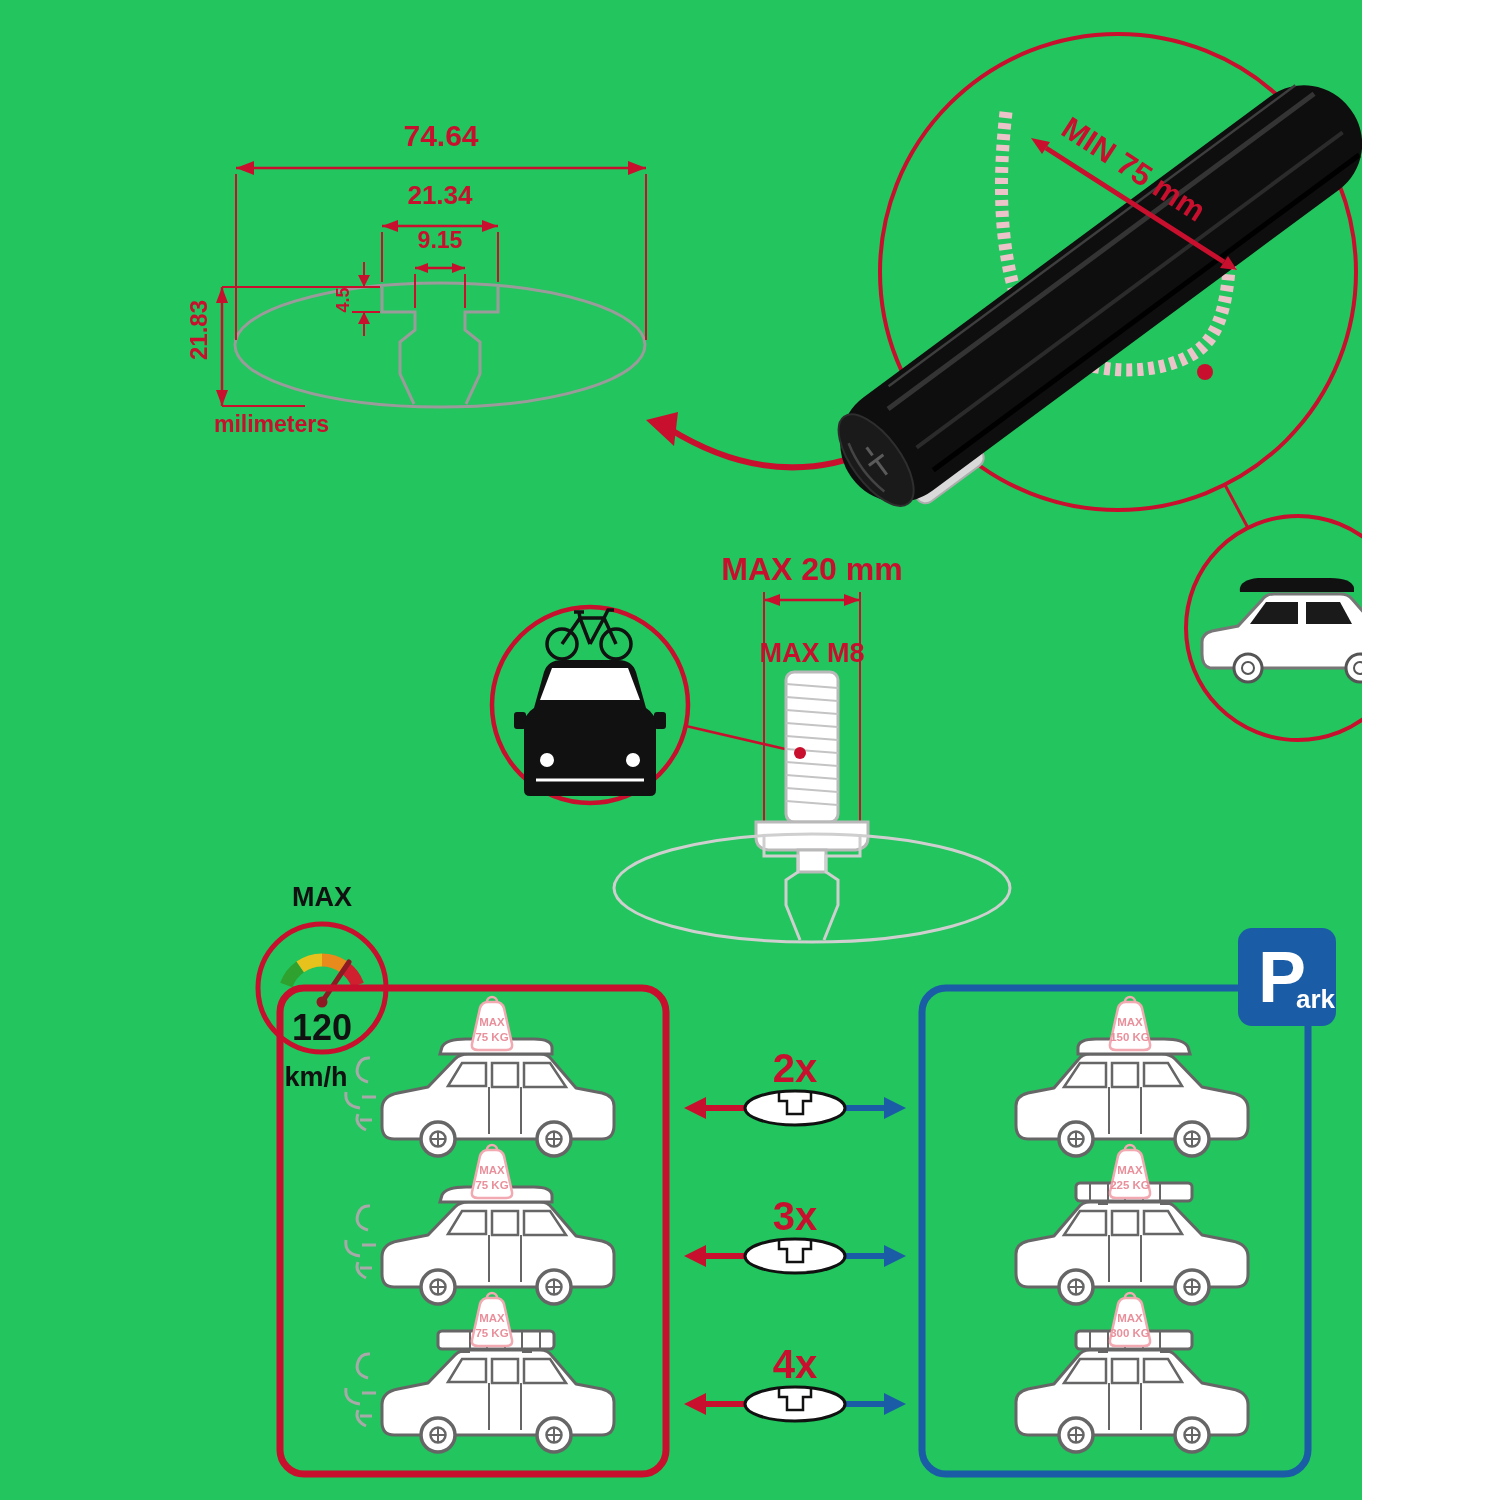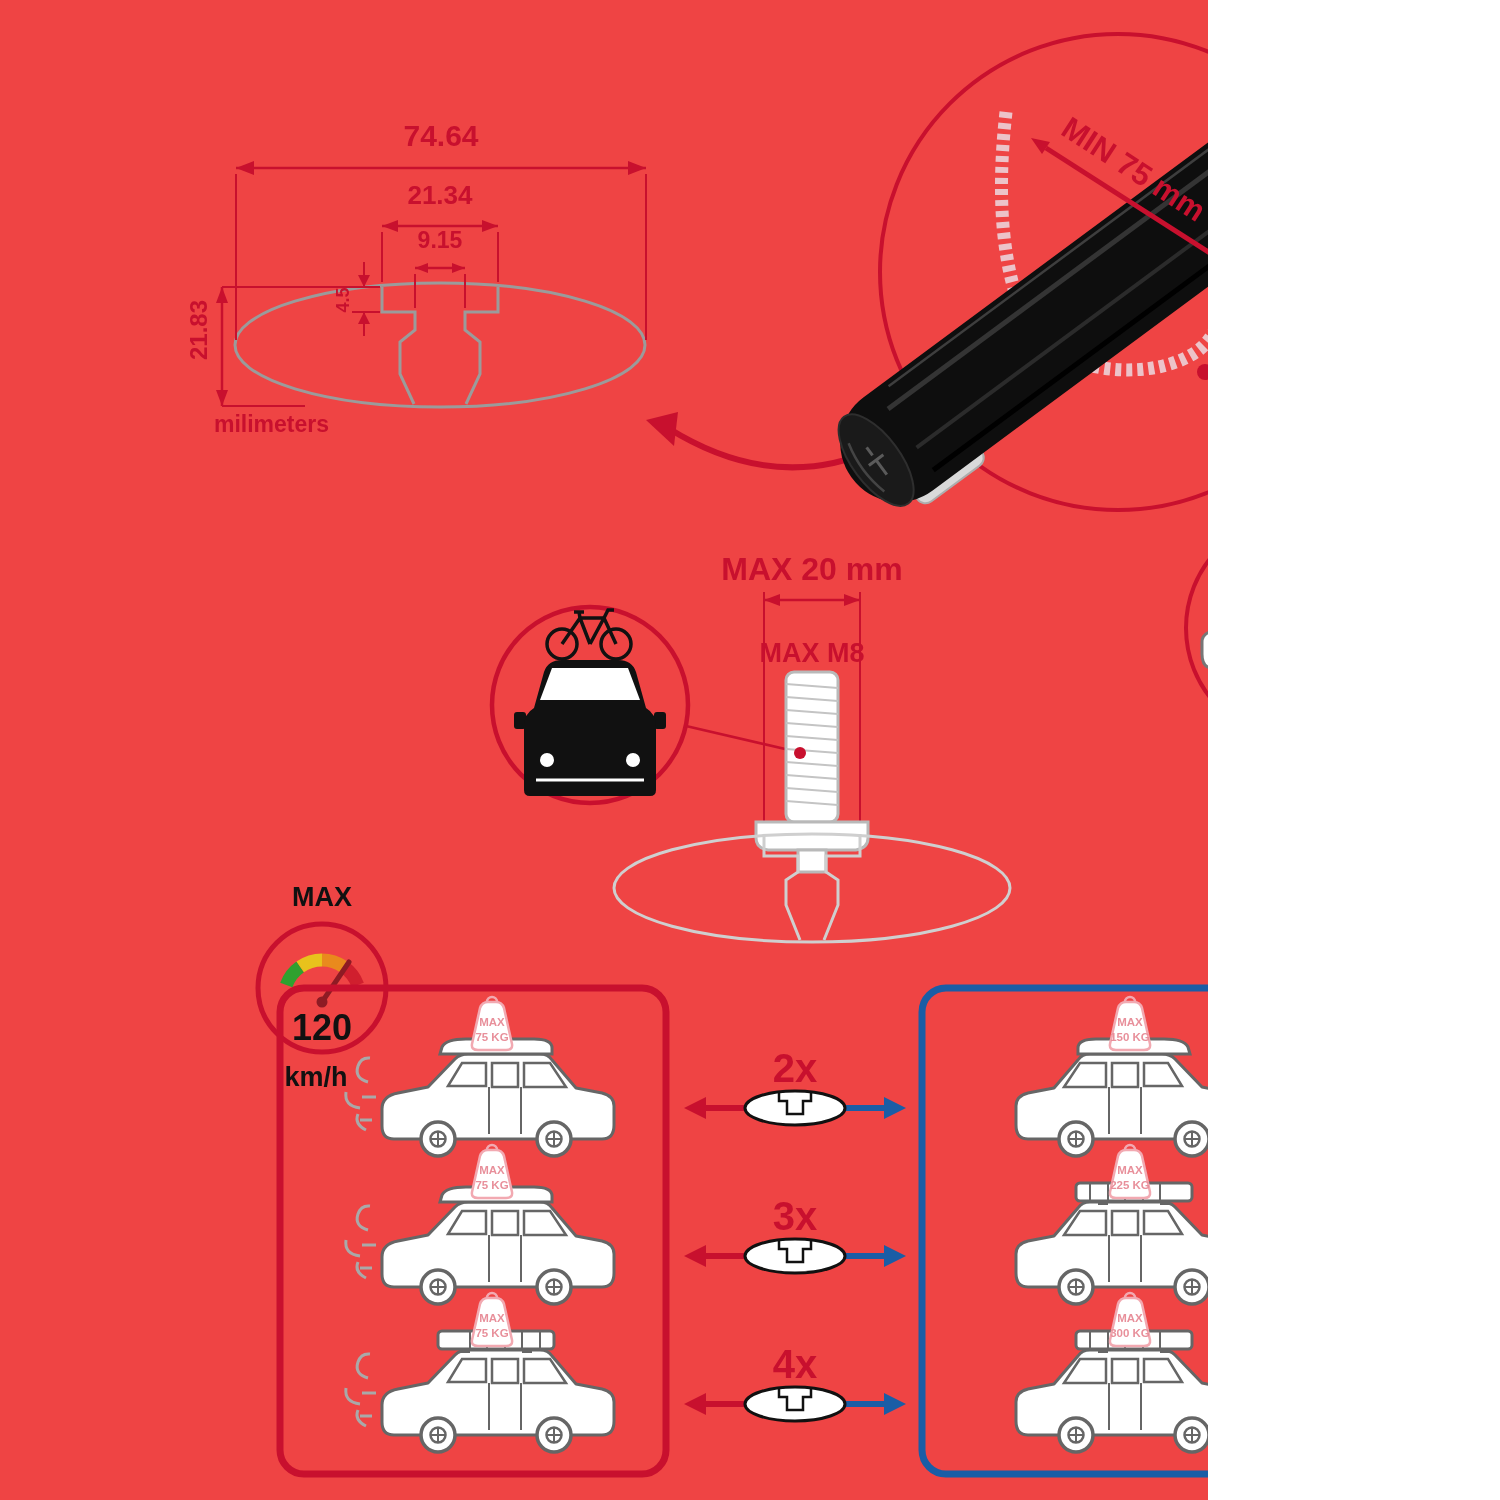--- a/index.html
+++ b/index.html
@@ -1,16 +1,16 @@
 <!DOCTYPE html>
 <html><head>
 <meta charset="utf-8">
 <style>
   html,body{margin:0;padding:0;background:#ffffff;}
-  .page{width:1208px;height:1500px;background:#ef4444;position:relative;overflow:hidden;}
+  .page{width:1362px;height:1500px;background:#22c55e;position:relative;overflow:hidden;}
   svg{font-family:"Liberation Sans", sans-serif;}
   .dim-t{fill:#C8102E;font-weight:bold;}
   .blk-t{fill:#111111;font-weight:bold;}
   .white-t{fill:#ffffff;font-weight:bold;}
   .tag-t{fill:#E8909B;font-weight:bold;}
   .count-t{fill:#C8102E;font-weight:bold;font-size:40px;}
   .gray-stroke{stroke:#9B9B9B;stroke-width:3;fill:none;}
   .red-stroke{stroke:#C8102E;fill:none;}
   .red-fill{fill:#C8102E;}
 </style>

